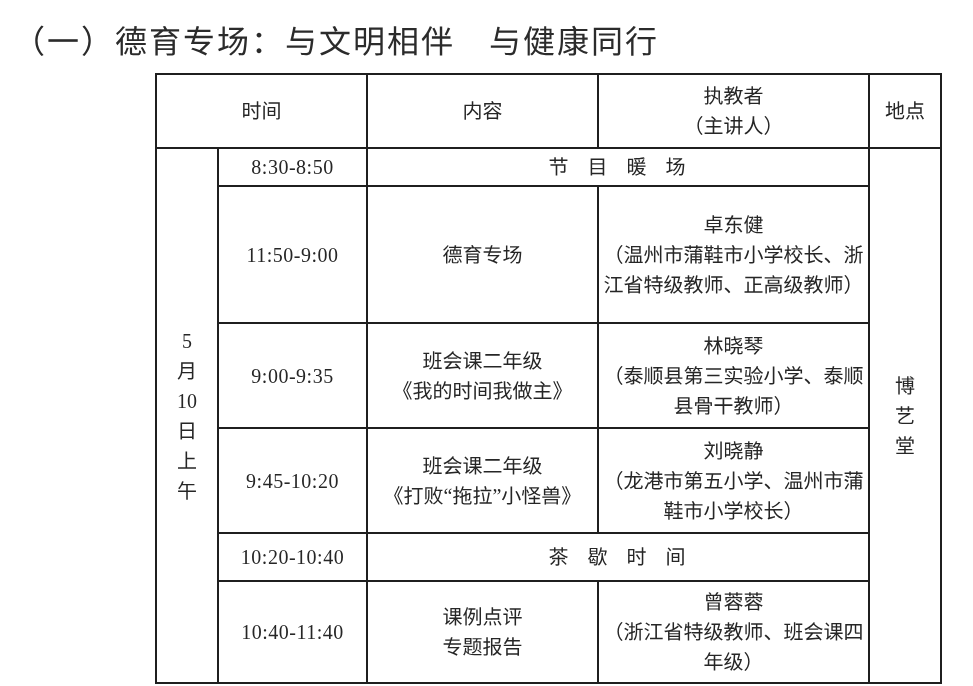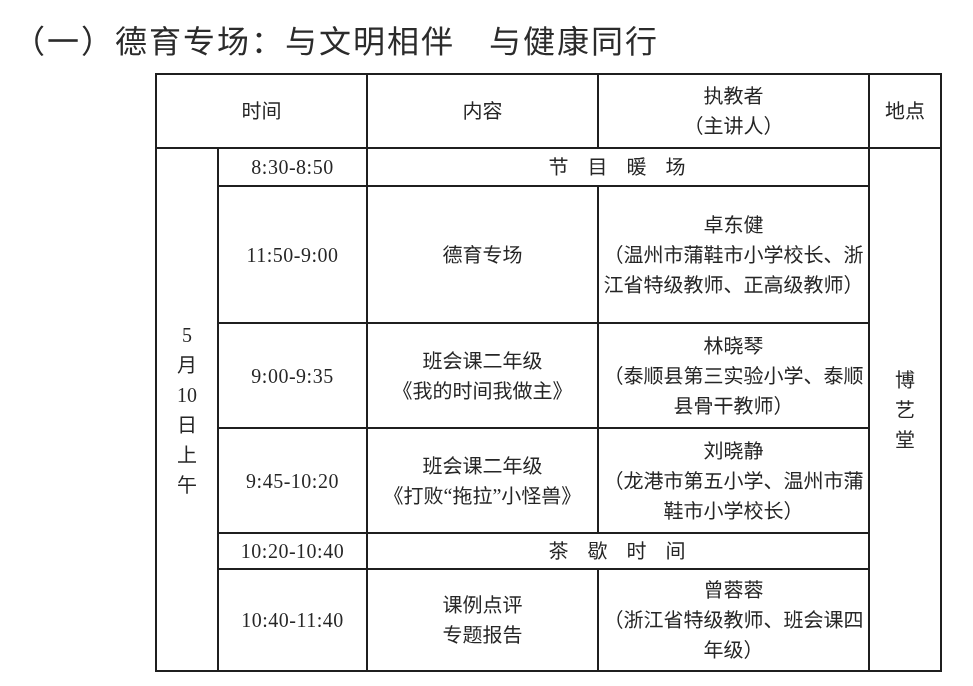--- a/index.html
+++ b/index.html
@@ -117,21 +117,21 @@
   </tr>
 
   <tr style="height:105px">
     <td class="time-cell">9:45-10:20</td>
     <td class="content-cell preline">班会课二年级
 《打败“拖拉”小怪兽》</td>
     <td class="instructor-cell preline">刘晓静
 （龙港市第五小学、温州市蒲鞋市小学校长）</td>
   </tr>
 
-  <tr style="height:36px">
+  <tr style="height:48px">
     <td class="time-cell">10:20-10:40</td>
     <td colspan="2" class="banner-cell">茶 歇 时 间</td>
   </tr>
 
   <tr style="height:102px">
     <td class="time-cell">10:40-11:40</td>
     <td class="content-cell preline">课例点评
 专题报告</td>
     <td class="instructor-cell preline">曾蓉蓉
 （浙江省特级教师、班会课四年级）</td>

